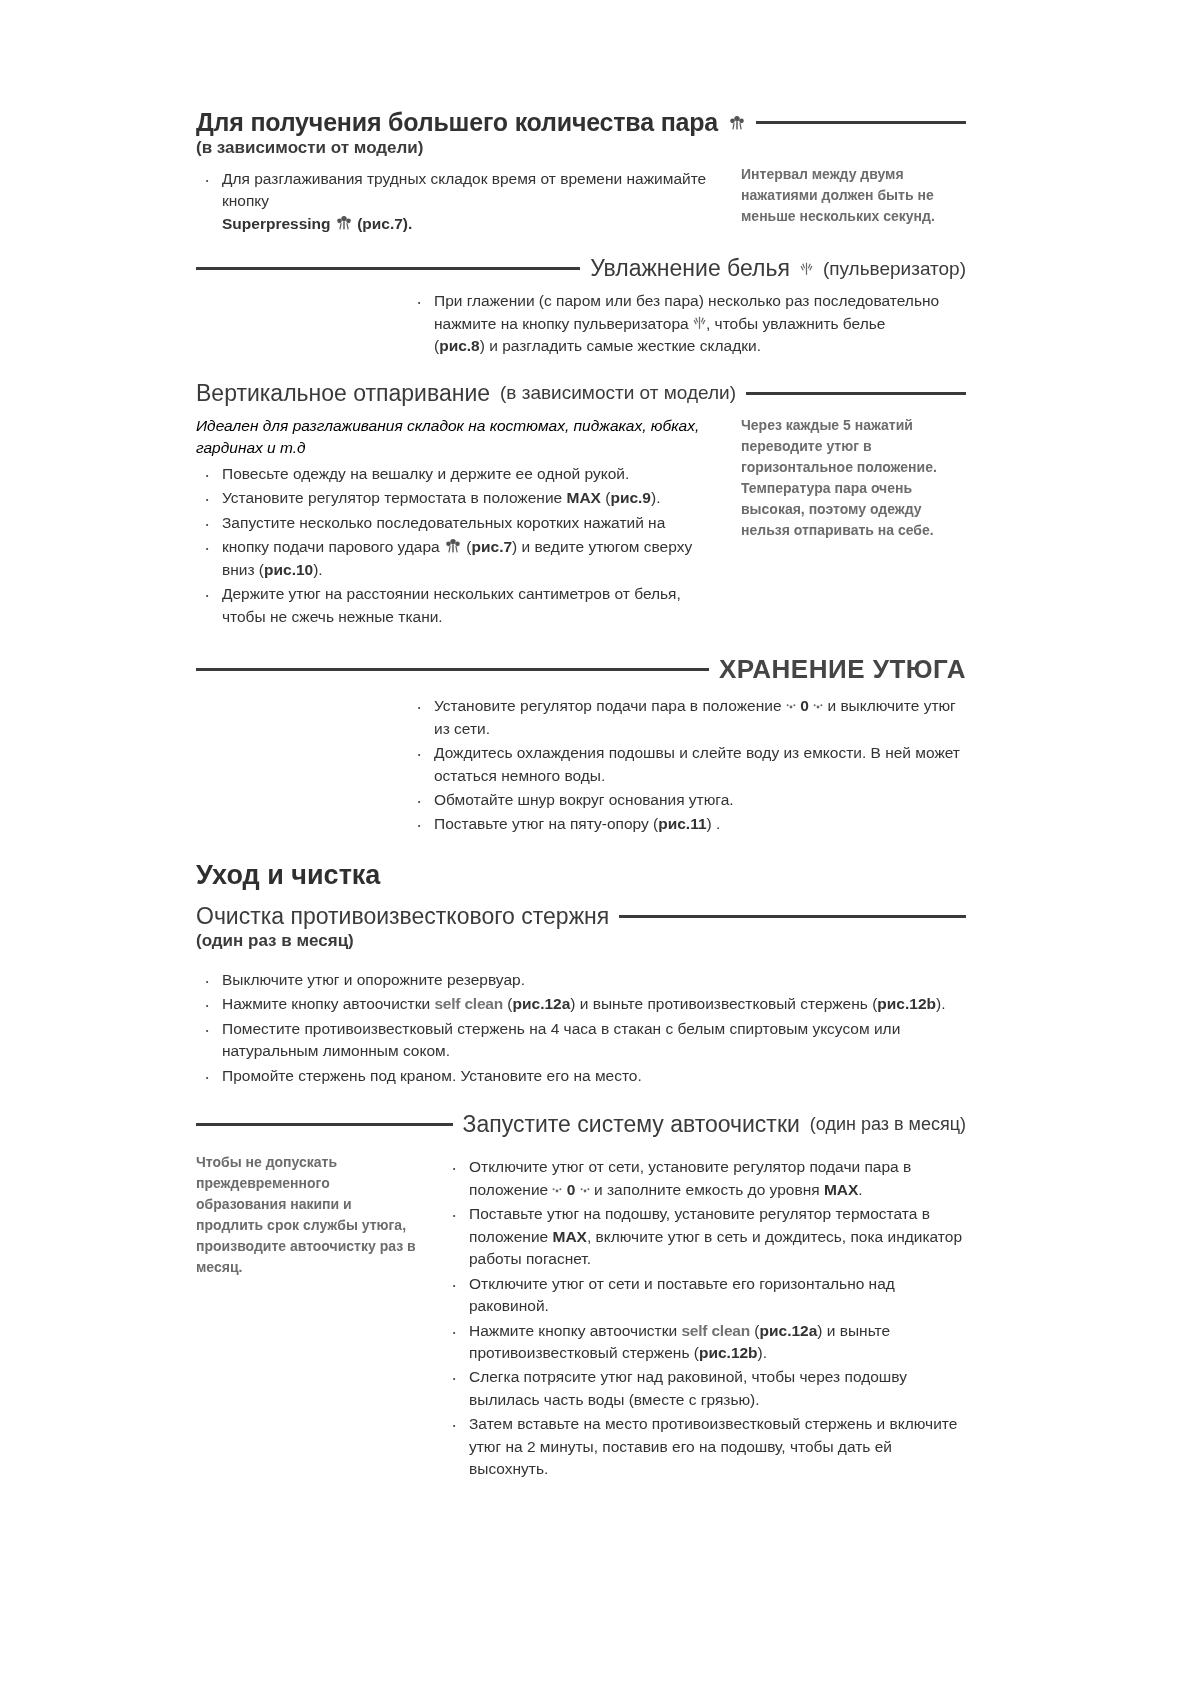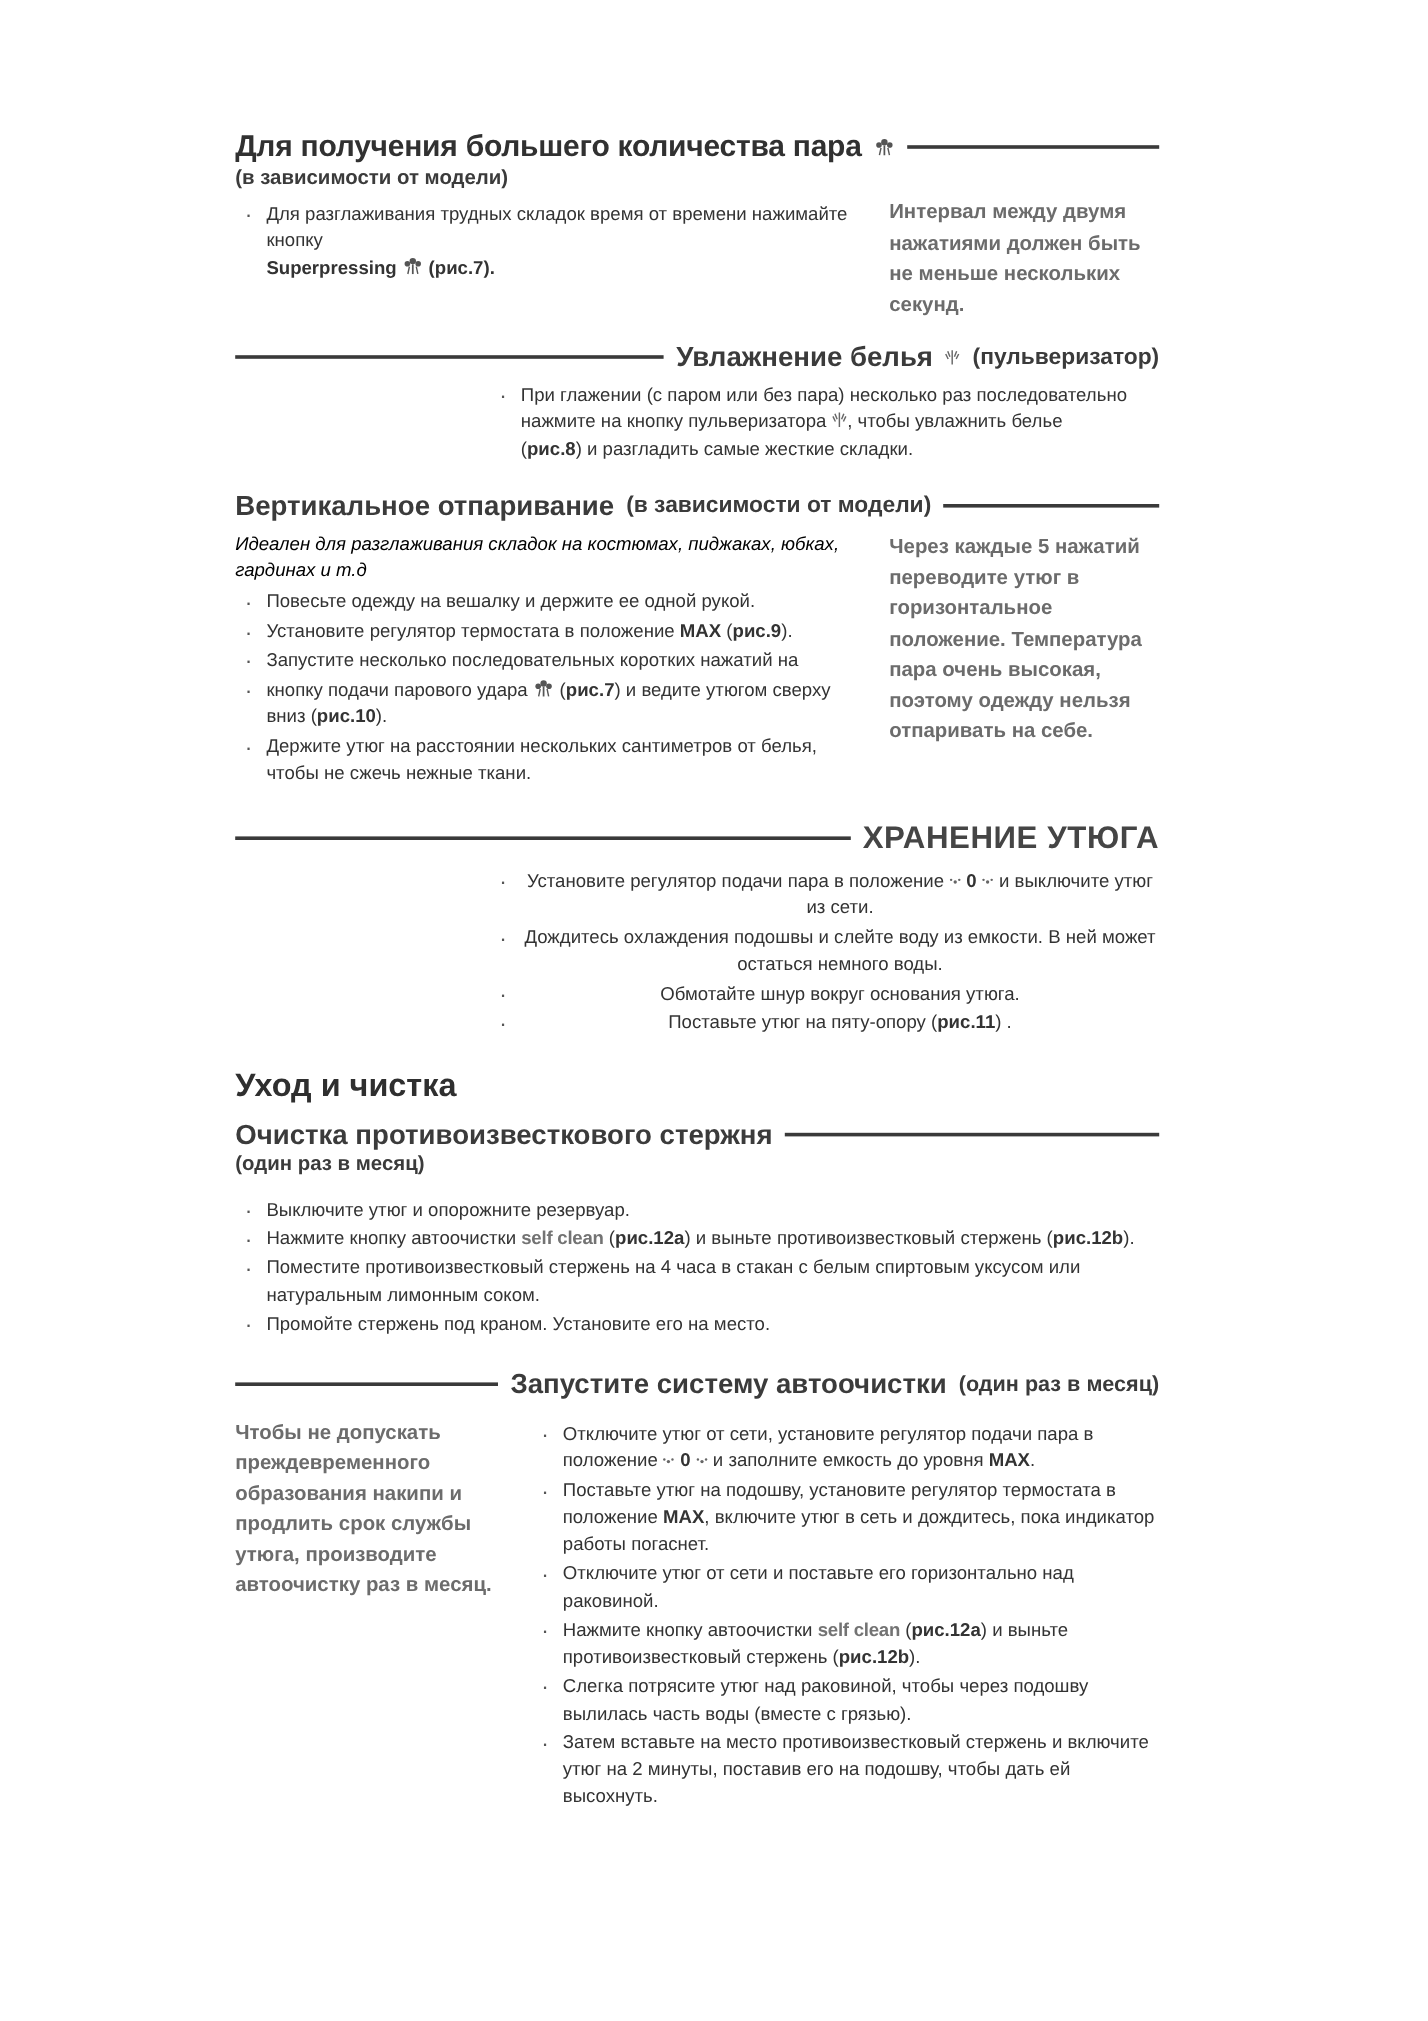--- a/index.html
+++ b/index.html
@@ -44,21 +44,21 @@
   }
   .h1 {
     font-size: 25px;
     font-weight: bold;
     color: #313131;
     letter-spacing: -0.2px;
     white-space: nowrap;
   }
   .h2 {
     font-size: 23px;
-    font-weight: bold;
+    font-weight: normal;
     color: #3b3b3b;
     white-space: nowrap;
   }
   .h-sub-line {
     font-size: 17px;
     font-weight: bold;
     color: #3b3b3b;
     margin-top: 1px;
   }
   .h-caps {
@@ -99,21 +99,21 @@
     position: absolute;
     left: 8px;
     top: -2px;
     font-size: 19px;
     color: #555;
   }
   b, .b { font-weight: bold; }
 
   
   .sidenote {
-    font-size: 17px;
+    font-size: 14px;
     font-weight: bold;
     line-height: 1.5;
     color: #6c6c6c;
   }
 
   
   .two-col {
     display: flex;
     gap: 22px;
     align-items: flex-start;
@@ -281,21 +281,21 @@
               <span>Держите утюг на расстоянии нескольких сантиметров от белья, чтобы не сжечь нежные ткани.</span>
             </li>
           </ul>
         </div>
         <div class="col-note">
           <div class="sidenote">Через каждые 5 нажатий переводите утюг в горизонтальное положение. Температура пара очень высокая, поэтому одежду нельзя отпаривать на себе.</div>
         </div>
       </div>
     </div>
 
-    <div class="sec" style="margin-top:24px;text-align:center;">
+    <div class="sec" style="margin-top:24px;">
       <div class="h-row">
         <span class="rule"></span>
         <span class="h-caps">ХРАНЕНИЕ УТЮГА</span>
       </div>
 
       <div class="indent-2" style="margin-top:10px;">
         <ul class="bullets">
           <li>
             <span>Установите регулятор подачи пара в положение </span><span class="steam-dot-group"><span class="icon dot-ico"><svg viewBox="0 0 10 10">
                     <g fill="#666">

